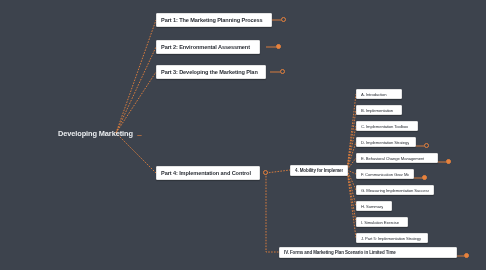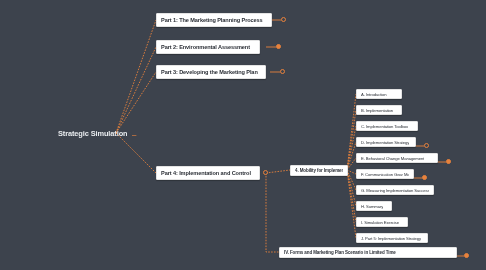--- a/index.html
+++ b/index.html
@@ -126,21 +126,21 @@
       <line x1="266" y1="47" x2="276" y2="47"></line>
       <line x1="270" y1="72" x2="280" y2="72"></line>
       <line x1="416" y1="146" x2="424" y2="146"></line>
       <line x1="438" y1="162" x2="446" y2="162"></line>
       <line x1="414" y1="178" x2="422" y2="178"></line>
       <line x1="457" y1="256" x2="464" y2="256"></line>
     </g>
   </svg>
 
   <div class="node root" style="left:58px; top:126px; width:110px; height:14px;">
-    <span class="node-label">Strategic Simulation</span>
+    <span class="node-label">Developing Marketing</span>
     <span class="root-icon">⚊</span>
   </div>
 
   <div class="node lvl1" style="left:156px; top:13px; width:116px;">
     <span class="node-label">Part 1: The Marketing Planning Process</span>
   </div>
   <div class="marker" style="left:281px; top:17px;"></div>
 
   <div class="node lvl1" style="left:156px; top:40px; width:104px;">
     <span class="node-label">Part 2: Environmental Assessment</span>

